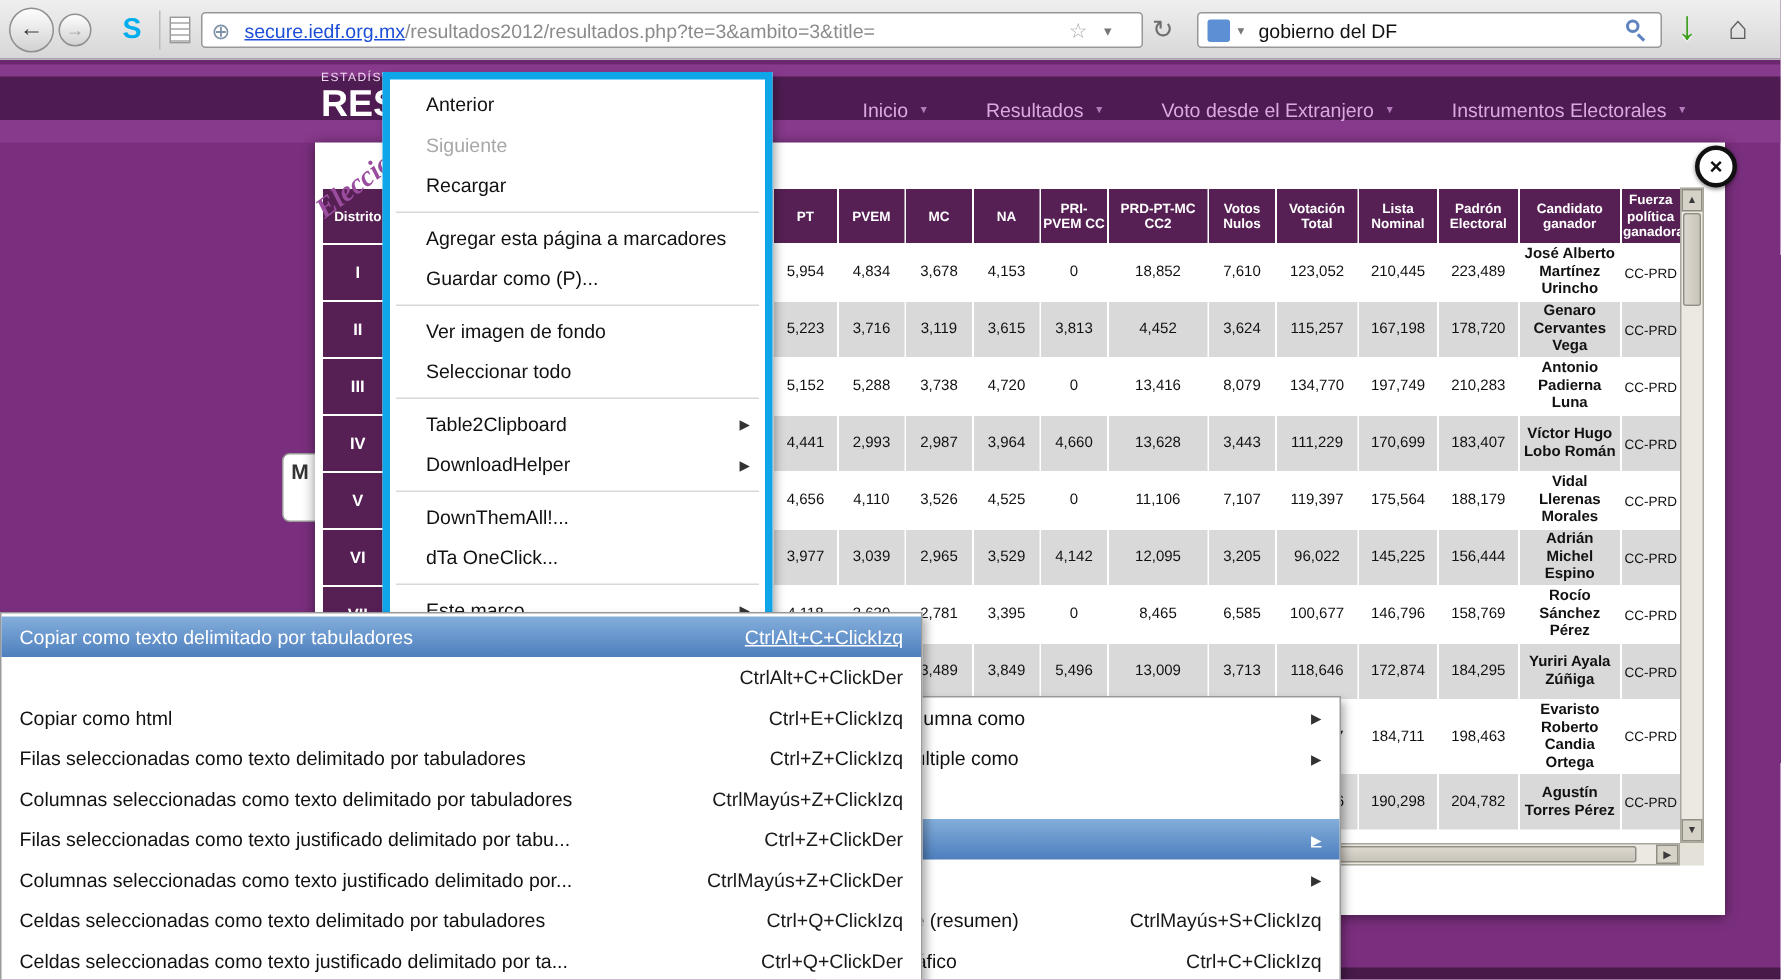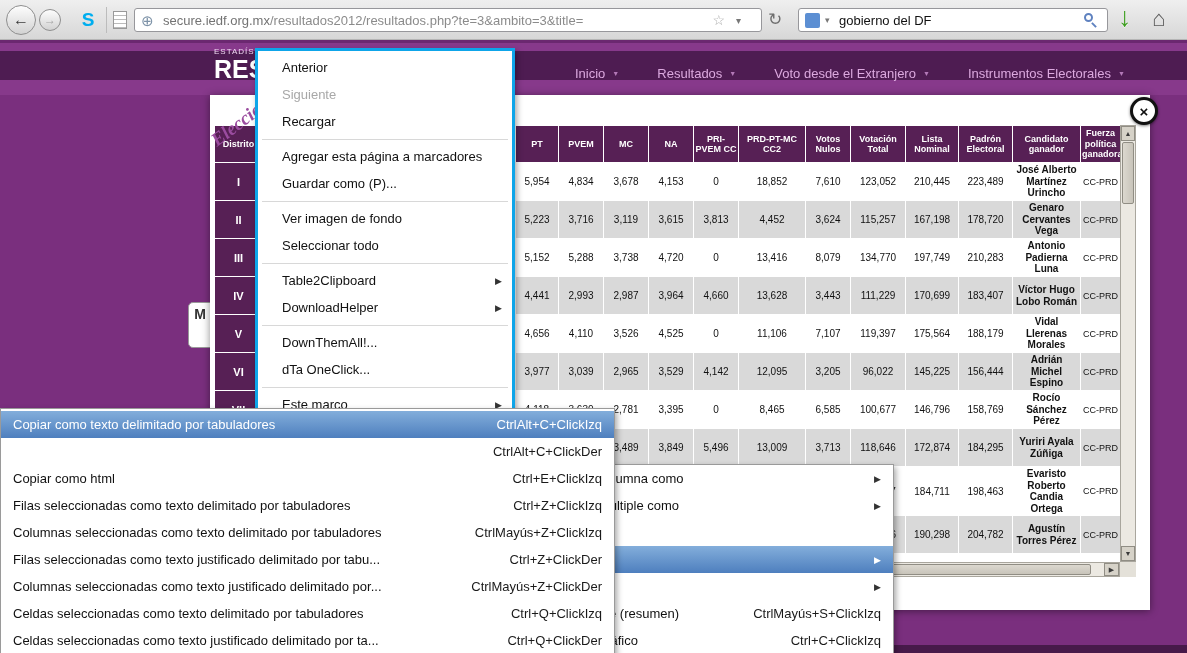--- a/index.html
+++ b/index.html
@@ -16,21 +16,21 @@
   .skype { position:absolute; left:76px; top:8px; width:24px; height:24px; color:#00AEEF;
            font-size:19px; font-weight:bold; text-align:center; line-height:24px; }
   .tsep { position:absolute; left:106px; top:7px; width:1px; height:26px; background:#BCBCBC; }
   .pageicon { position:absolute; left:113px; top:11px; width:14px; height:18px; background:#FFF;
               border:1px solid #999;
               background-image:repeating-linear-gradient(#FFF 0 3px,#BBB 3px 4px); }
   .url-field { position:absolute; left:134px; top:8px; width:628px; height:24px; background:#FFF;
                border:1px solid #97979B; border-radius:3px; }
   .globe { position:absolute; left:6px; top:3px; font-size:15px; color:#7E93A8; }
   .url-text { position:absolute; left:28px; top:4px; font-size:13px; white-space:nowrap; }
-  .url-text .host { color:#737373; }
+  .url-text .host { color:#1d4ed8;text-decoration:underline; }
   .url-text .path { color:#8B8B8B; }
   .star  { position:absolute; right:36px; top:3px; font-size:14px; color:#ABABAB; }
   .ucaret{ position:absolute; right:20px; top:6px; font-size:10px; color:#777; }
   .reload{ position:absolute; left:768px; top:9px; font-size:17px; color:#6E6E6E; }
   .search-field { position:absolute; left:798px; top:8px; width:310px; height:24px; background:#FFF;
                   border:1px solid #97979B; border-radius:3px; }
   .engine { position:absolute; left:6px; top:4px; width:15px; height:15px; background:#5C8FD3; border-radius:2px; }
   .scaret { position:absolute; left:26px; top:6px; font-size:9px; color:#777; }
   .sinput { position:absolute; left:40px; top:2px; width:230px; height:18px; border:none; outline:none;
             background:transparent; font:13px "Liberation Sans",sans-serif; color:#111; }
@@ -88,37 +88,37 @@
             background:linear-gradient(90deg,#DCD8CF,#C8C4BA); border:1px solid #908D84; border-radius:2px; }
   .hthumb { position:absolute; left:16px; top:1px; width:860px; height:11px;
             background:linear-gradient(#DCD8CF,#C8C4BA); border:1px solid #908D84; border-radius:2px; }
   .sbcorner { position:absolute; left:910px; top:467px; width:16px; height:15px; background:#E4E1D9; }
 
   .closebtn { position:absolute; left:1130px; top:97px; width:28px; height:28px; border-radius:50%;
               background:#FFF; border:3px solid #111; z-index:25; box-shadow:0 1px 3px rgba(0,0,0,.5);
               display:flex; align-items:center; justify-content:center; font-size:15px; font-weight:bold; color:#111; cursor:pointer; }
 
   
-  .ctx { position:absolute; left:255px; top:48px; width:260px; background:#FFF; border:3px solid #0ea5e9;
+  .ctx { position:absolute; left:255px; top:48px; width:260px; background:#FFF; border:5px solid #0ea5e9;
          box-shadow:2px 3px 6px rgba(0,0,0,.35); z-index:30; padding:3px 0; }
   .menu-item { height:27px; display:flex; align-items:center; padding:0 10px 0 24px; font-size:13px; color:#111; cursor:pointer; }
   .menu-item.disabled { color:#A8A8A8; }
   .menu-item .mi-arrow { margin-left:auto; font-size:9px; color:#333; }
   .menu-sep { height:8px; display:flex; align-items:center; }
   .menu-sep i { display:block; height:1px; background:#D8D8D8; width:calc(100% - 8px); margin:0 auto; }
 
   .subl { position:absolute; left:0; top:408px; width:615px; background:#FFF; border:1px solid #9A9A9A;
           box-shadow:2px 3px 6px rgba(0,0,0,.35); z-index:40; padding:2px 0; }
   .subr { position:absolute; left:544px; top:464px; width:350px; background:#FFF; border:1px solid #9A9A9A;
           box-shadow:2px 3px 6px rgba(0,0,0,.35); z-index:20; padding:0; }
   .smi { height:27px; display:flex; align-items:center; padding:0 12px; font-size:13px; color:#111; white-space:nowrap; cursor:pointer; }
   .smi .shortcut { margin-left:auto; padding-left:28px; font-size:13px; color:#1A1A1A; }
   .smi .sr-arrow { margin-left:auto; font-size:9px; color:#333; }
   .smi.hl { background:linear-gradient(#83AEDB,#4E7FBE); color:#FFF; }
-  .smi.hl .shortcut, .smi.hl .sr-arrow { color:#FFF; }
+  .smi.hl .shortcut, .smi.hl .sr-arrow { color:#FFF;text-decoration:underline; }
 </style>
 </head>
 <body>
 
 <div class="chrome">
   <div class="nav-btn back">
       <span>←</span>
     </div>
   <div class="nav-btn fwd">
       <span>→</span>

